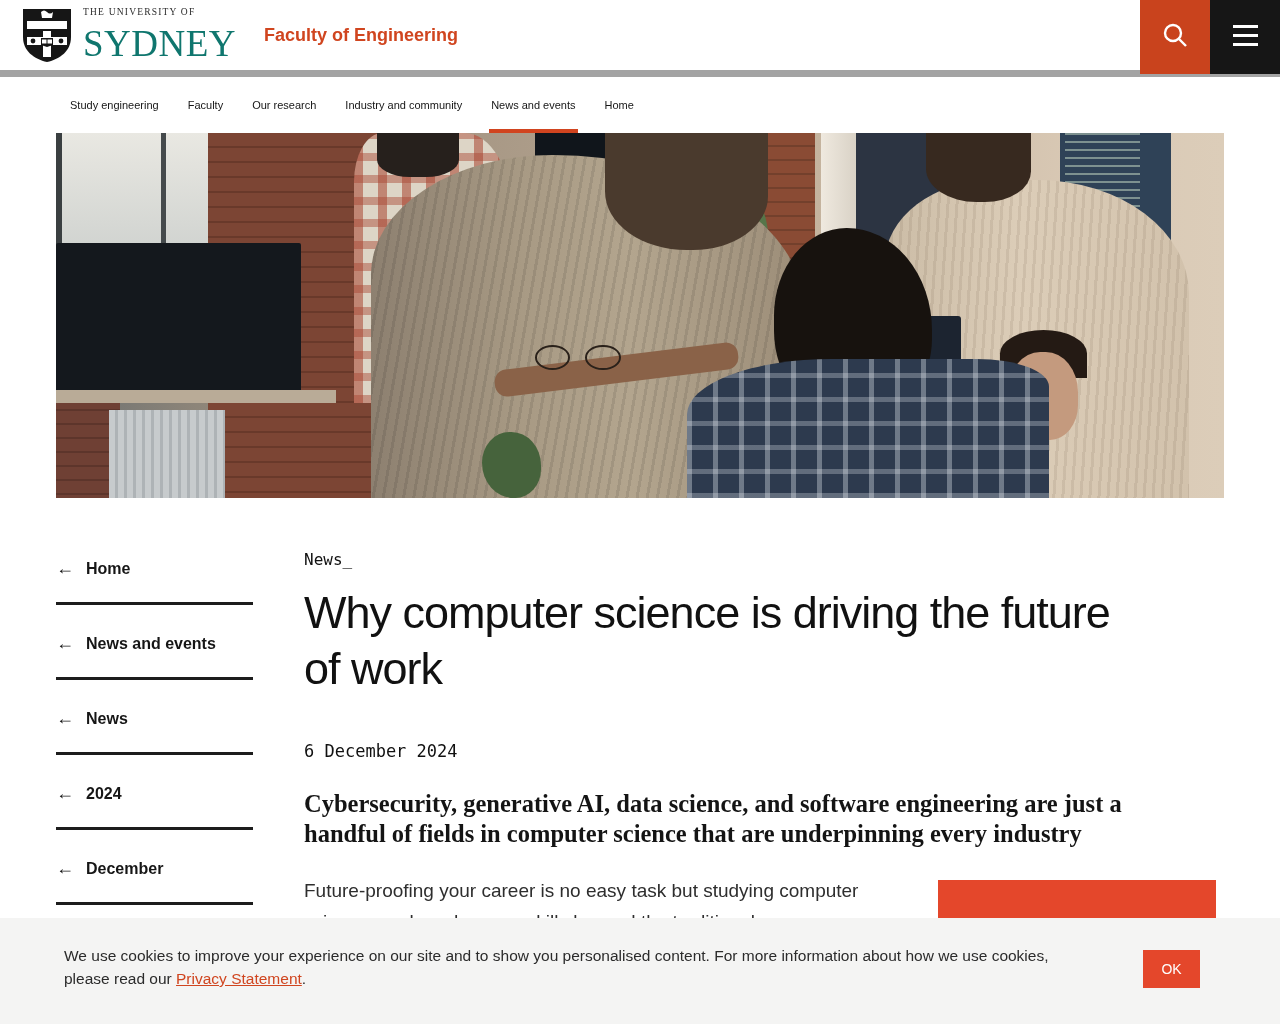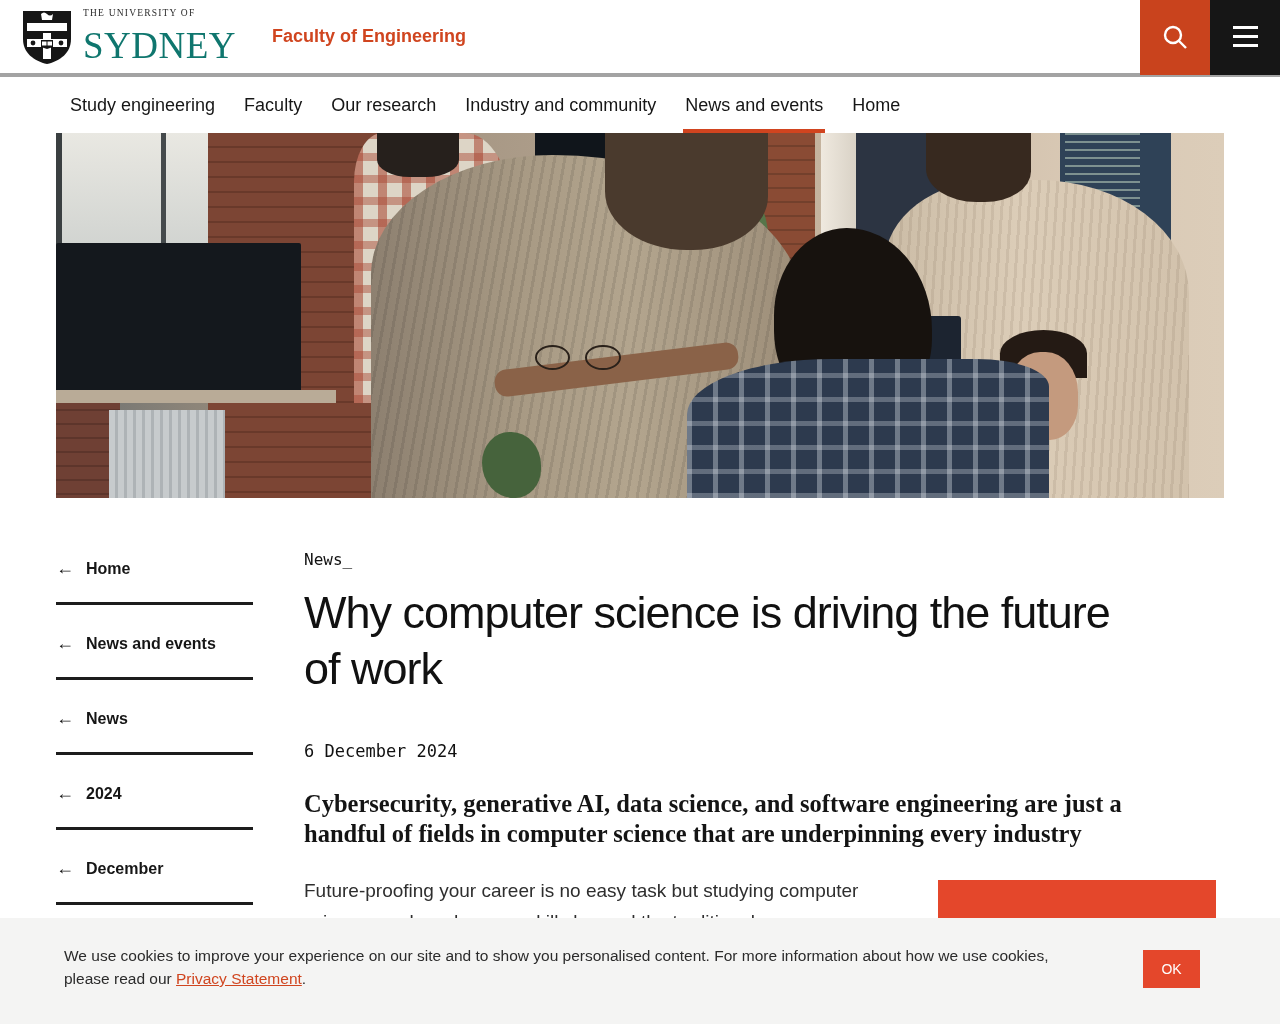--- a/index.html
+++ b/index.html
@@ -1,41 +1,41 @@
 <!DOCTYPE html>
 <html><head>
 <meta charset="utf-8">
 <style>
   * { box-sizing: border-box; margin: 0; padding: 0; }
   html, body { width: 1280px; height: 1024px; overflow: hidden; background: #fff;
     font-family: "Liberation Sans", sans-serif; color: #1a1a1a; }
 
   
   .header { height: 77px; display: flex; align-items: center; position: relative;
-    background: #fff; border-bottom: 4px solid #a3a3a3; }
+    background: #fff; border-bottom: 7px solid #a3a3a3; }
   .logo-wrap { display: flex; align-items: center; margin-left: 21px; cursor: pointer; }
   .logo-shield { width: 52px; height: 56px; }
   .wordmark { margin-left: 10px; line-height: 1; }
   .wordmark .small { font-family: "Liberation Serif", serif; font-size: 9.5px;
     letter-spacing: 1.2px; color: #2b2b2b; }
   .wordmark .big { font-family: "Liberation Serif", serif; font-size: 37px;
     letter-spacing: 0.5px; color: #0f766e; margin-top: 8px; }
-  .site-title { margin-left: 36px; color: #d0451f; font-size: 18px; font-weight: bold; }
+  .site-title { margin-left: 28px; color: #d0451f; font-size: 18px; font-weight: bold; }
   .hdr-btns { margin-left: auto; display: flex; height: 77px; }
   .search-btn { width: 70px; height: 77px; background: #c9431d; border: none;
     display: flex; align-items: center; justify-content: center; cursor: pointer; }
   .menu-btn { width: 70px; height: 77px; background: #161616; border: none;
     display: flex; flex-direction: column; align-items: center; justify-content: center;
     gap: 6px; cursor: pointer; }
   .menu-btn span { display: block; width: 25px; height: 3px; background: #fff; }
 
   
   .nav { height: 56px; display: flex; align-items: stretch; padding-left: 70px;
     background: #fff; }
-  .nav-item { display: flex; align-items: center; margin-right: 29px; font-size: 18px;
+  .nav-item { display: flex; align-items: center; margin-right: 29px; font-size: 11px;
     color: #161616; position: relative; cursor: pointer; white-space: nowrap; }
   .nav-item.active::after { content: ""; position: absolute; left: -2px; right: -2px;
     bottom: 0; height: 4px; background: #d1441f; }
 
   
   .hero { margin-left: 56px; width: 1168px; height: 365px; position: relative;
     overflow: hidden;
     background: linear-gradient(90deg,#6b6f70 0%,#8d8579 12%,#a39482 30%,
       #b7a691 55%,#cdbca7 72%,#d9c9b5 88%,#dccdb9 100%); }
   .hero * { position: absolute; }

